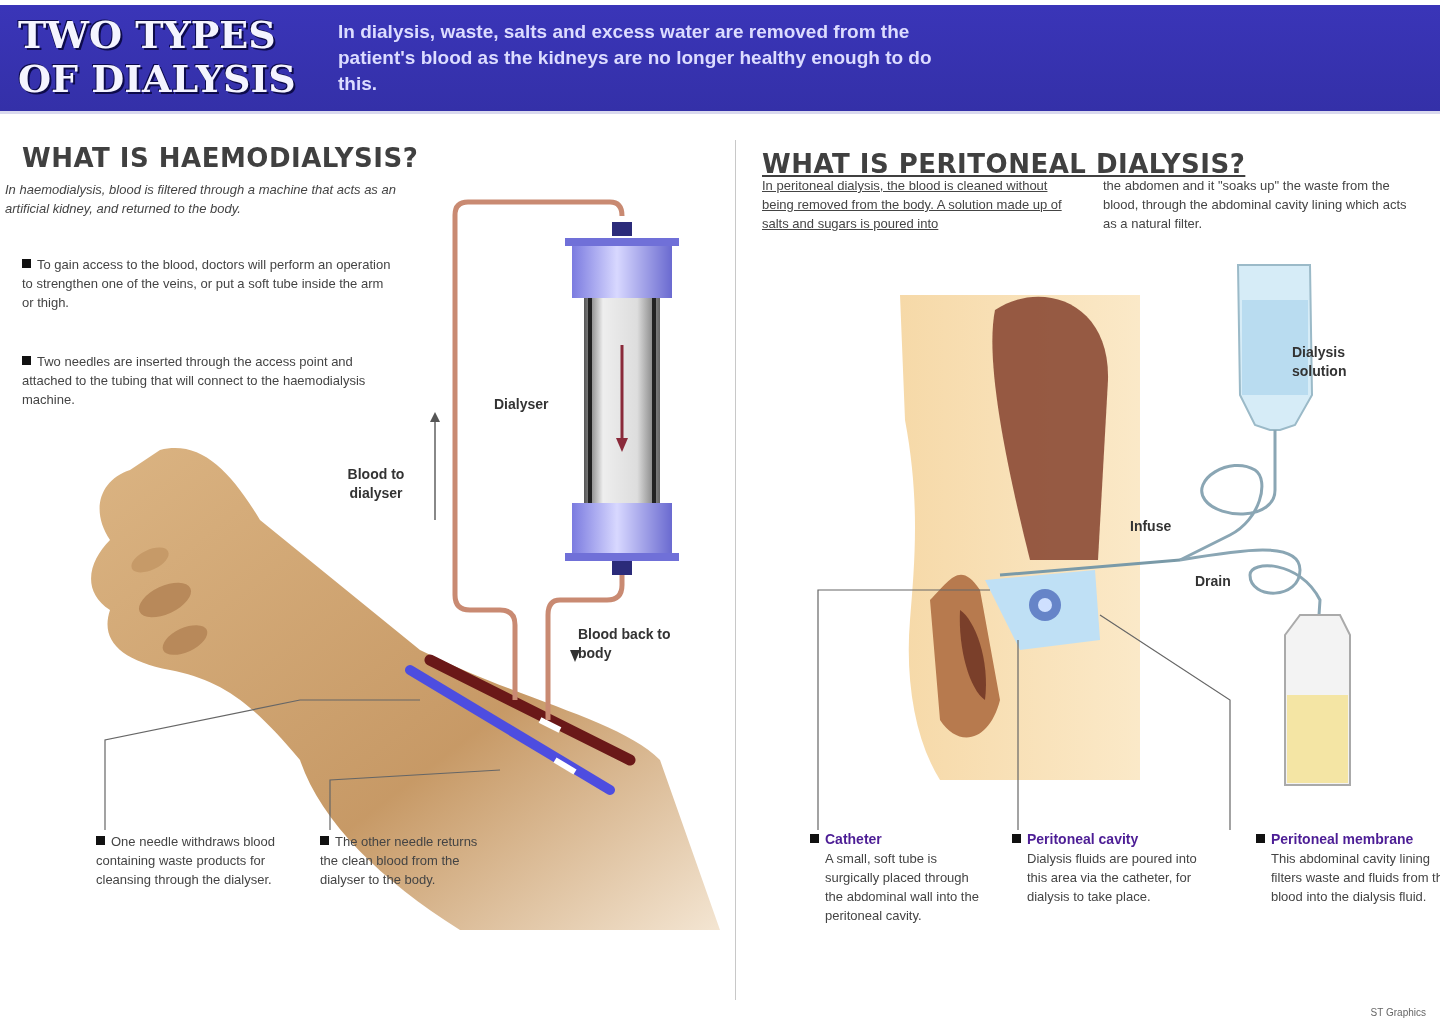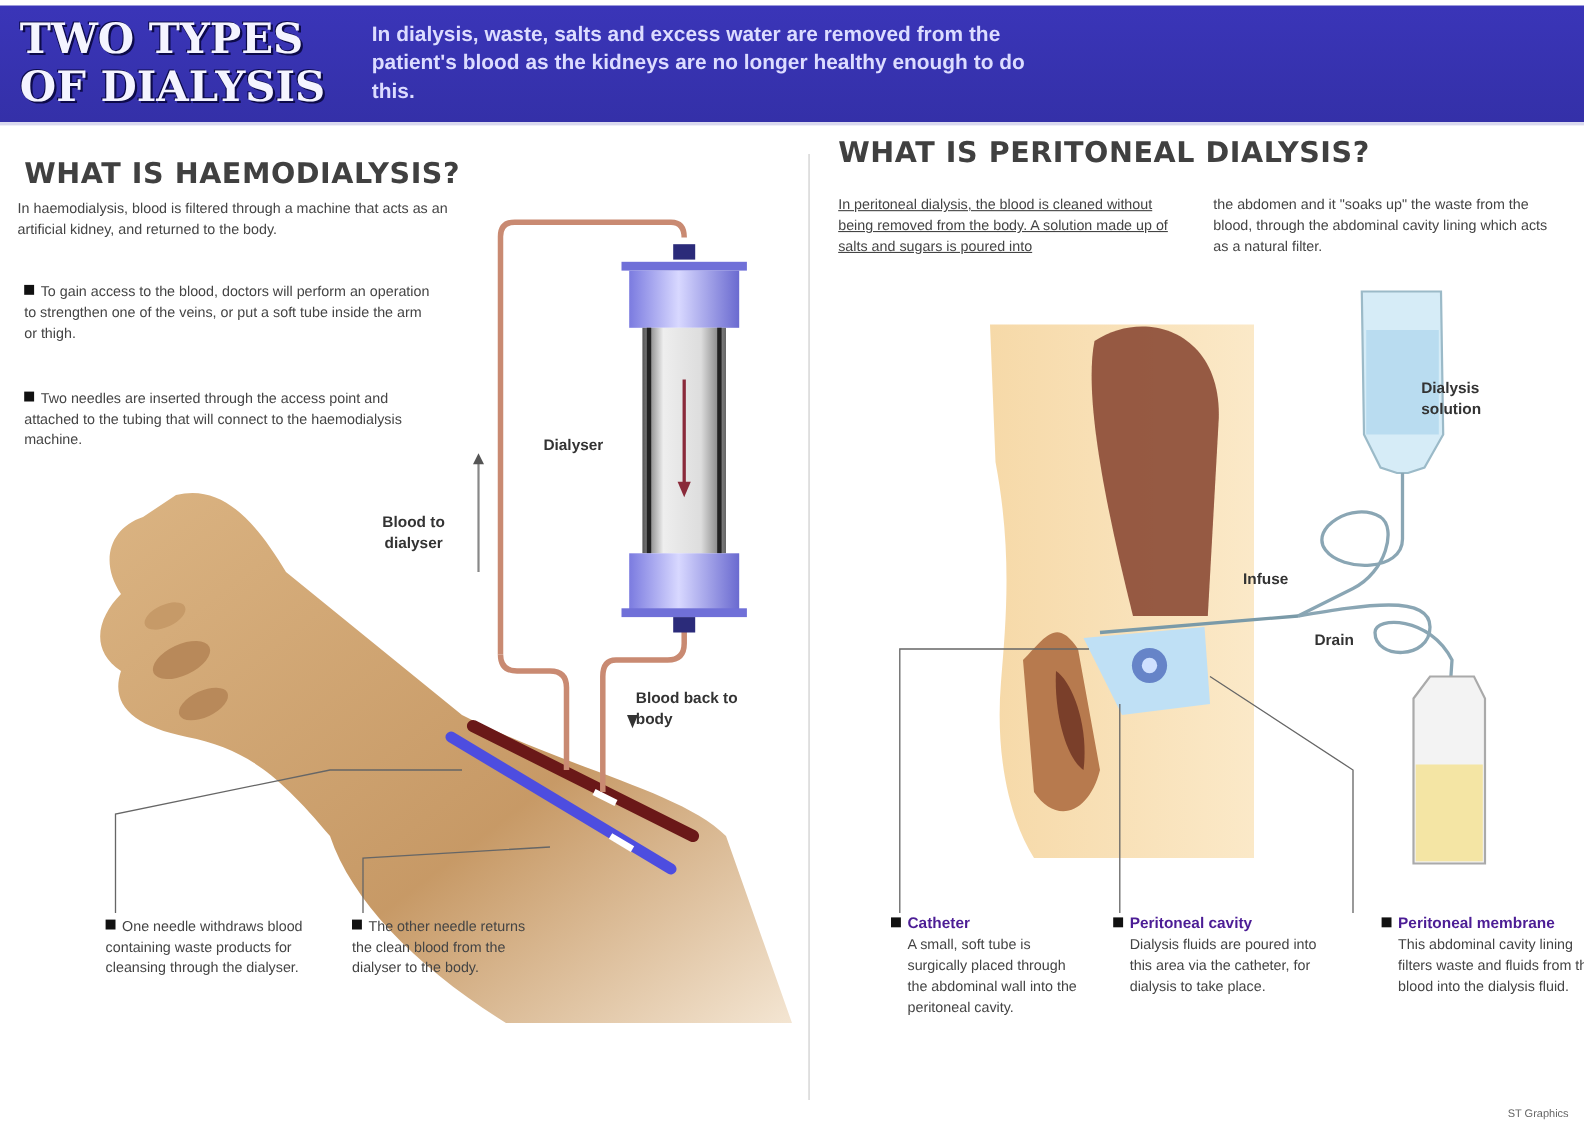--- a/index.html
+++ b/index.html
@@ -118,40 +118,40 @@
   <g stroke="#666" stroke-width="1.2" fill="none">
     <polyline points="818,830 818,590 990,590"></polyline>
     <polyline points="1018,830 1018,640"></polyline>
     <polyline points="1230,830 1230,700 1100,615"></polyline>
   </g>
 </svg>
 
 <div class="divider"></div>
 
 <div class="section-title" style="left:22px;top:143px;">WHAT IS HAEMODIALYSIS?</div>
-<div class="para" style="left:16px;top:180px;width:395px;">In haemodialysis, blood is filtered through a machine that acts as an artificial kidney, and returned to the body.</div>
+<div class="para" style="left:5px;top:180px;width:395px;font-style:italic;">In haemodialysis, blood is filtered through a machine that acts as an artificial kidney, and returned to the body.</div>
 <div class="bullet" style="left:22px;top:255px;width:370px;">
   <span class="sq"></span><span>To gain access to the blood, doctors will perform an operation to strengthen one of the veins, or put a soft tube inside the arm or thigh.</span>
 </div>
 <div class="bullet" style="left:22px;top:352px;width:370px;">
   <span class="sq"></span><span>Two needles are inserted through the access point and attached to the tubing that will connect to the haemodialysis machine.</span>
 </div>
 
 <div class="label" style="left:494px;top:395px;">Dialyser</div>
 <div class="label" style="left:330px;top:465px;width:92px;text-align:center;">Blood to dialyser</div>
 <div class="label" style="left:578px;top:625px;width:120px;">Blood back to body</div>
 
 <div class="bullet" style="left:96px;top:832px;width:200px;">
   <span class="sq"></span><span>One needle withdraws blood containing waste products for cleansing through the dialyser.</span>
 </div>
 <div class="bullet" style="left:320px;top:832px;width:160px;">
   <span class="sq"></span><span>The other needle returns the clean blood from the dialyser to the body.</span>
 </div>
 
-<div class="section-title" style="left:762px;top:124px;">WHAT IS PERITONEAL DIALYSIS?</div>
+<div class="section-title" style="left:762px;top:149px;text-decoration:underline;">WHAT IS PERITONEAL DIALYSIS?</div>
 <div class="para" style="left:762px;top:176px;width:320px;text-decoration:underline;">In peritoneal dialysis, the blood is cleaned without being removed from the body. A solution made up of salts and sugars is poured into</div>
 <div class="para" style="left:1103px;top:176px;width:320px;">the abdomen and it "soaks up" the waste from the blood, through the abdominal cavity lining which acts as a natural filter.</div>
 
 <div class="label" style="left:1292px;top:343px;width:100px;">Dialysis solution</div>
 <div class="label" style="left:1130px;top:517px;">Infuse</div>
 <div class="label" style="left:1195px;top:572px;">Drain</div>
 
 <div class="bullet" style="left:810px;top:830px;width:175px;">
   <span class="sq"></span><span class="bhead">Catheter</span>
   <span class="bbody">A small, soft tube is surgically placed through the abdominal wall into the peritoneal cavity.</span>

